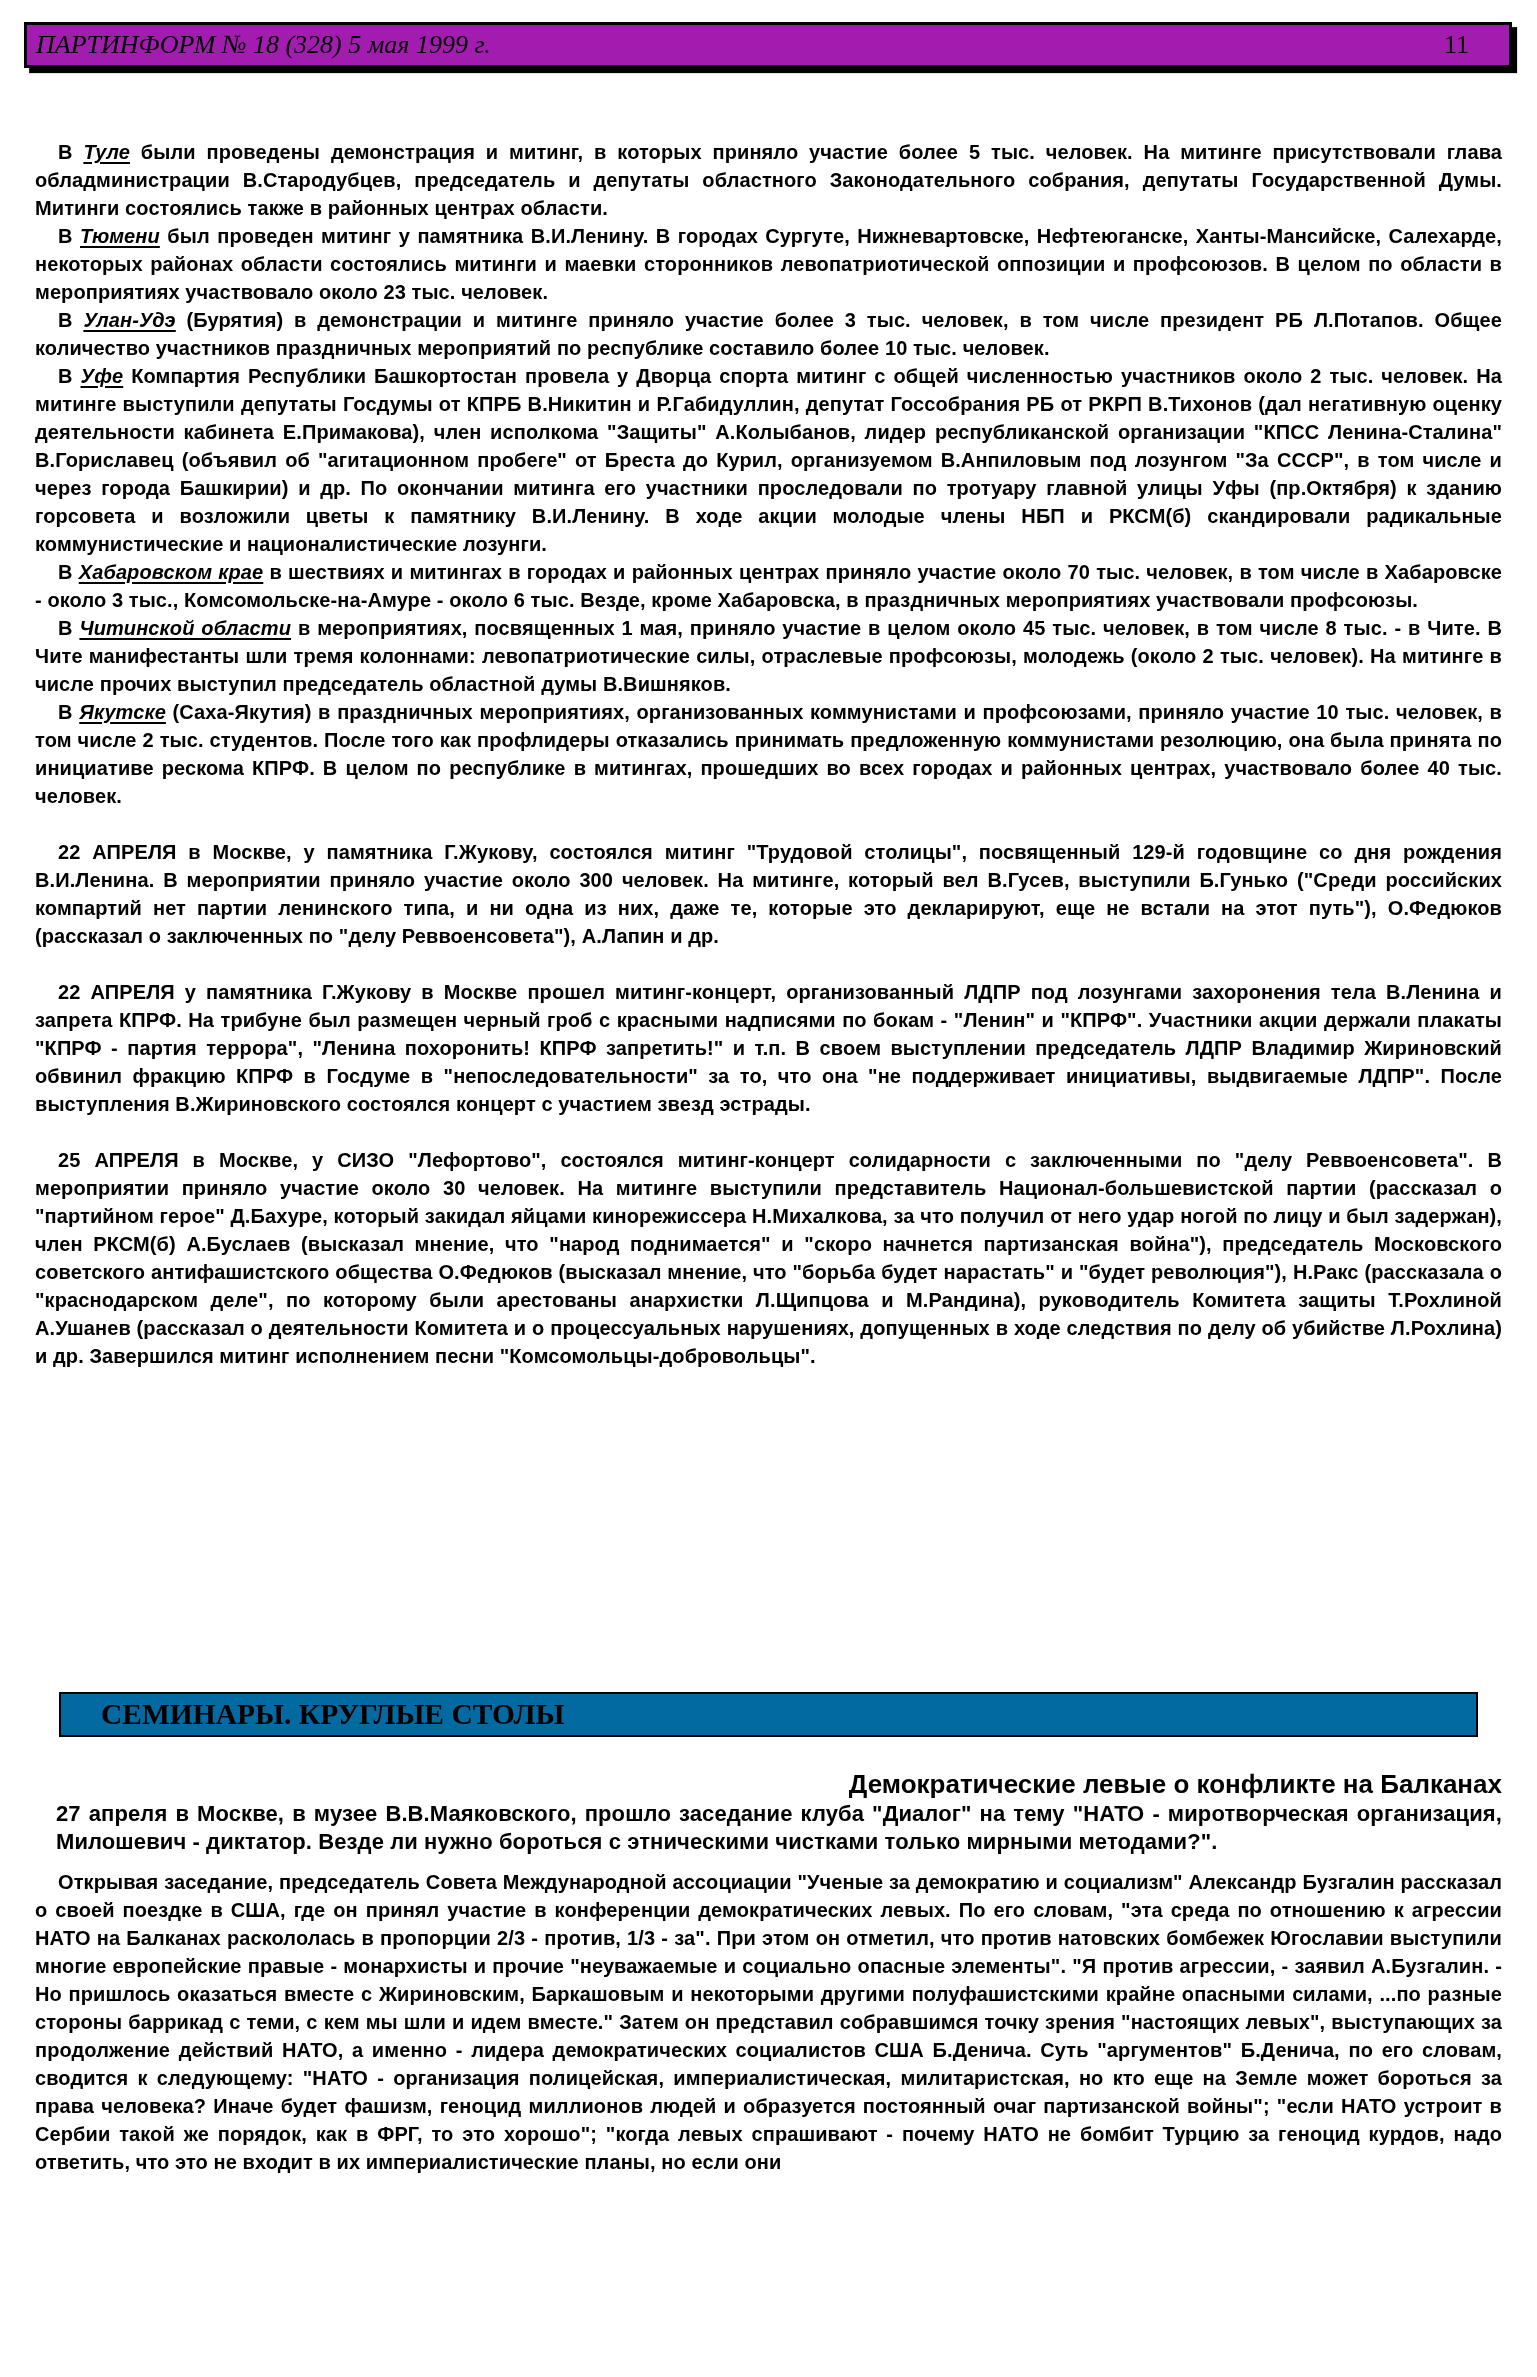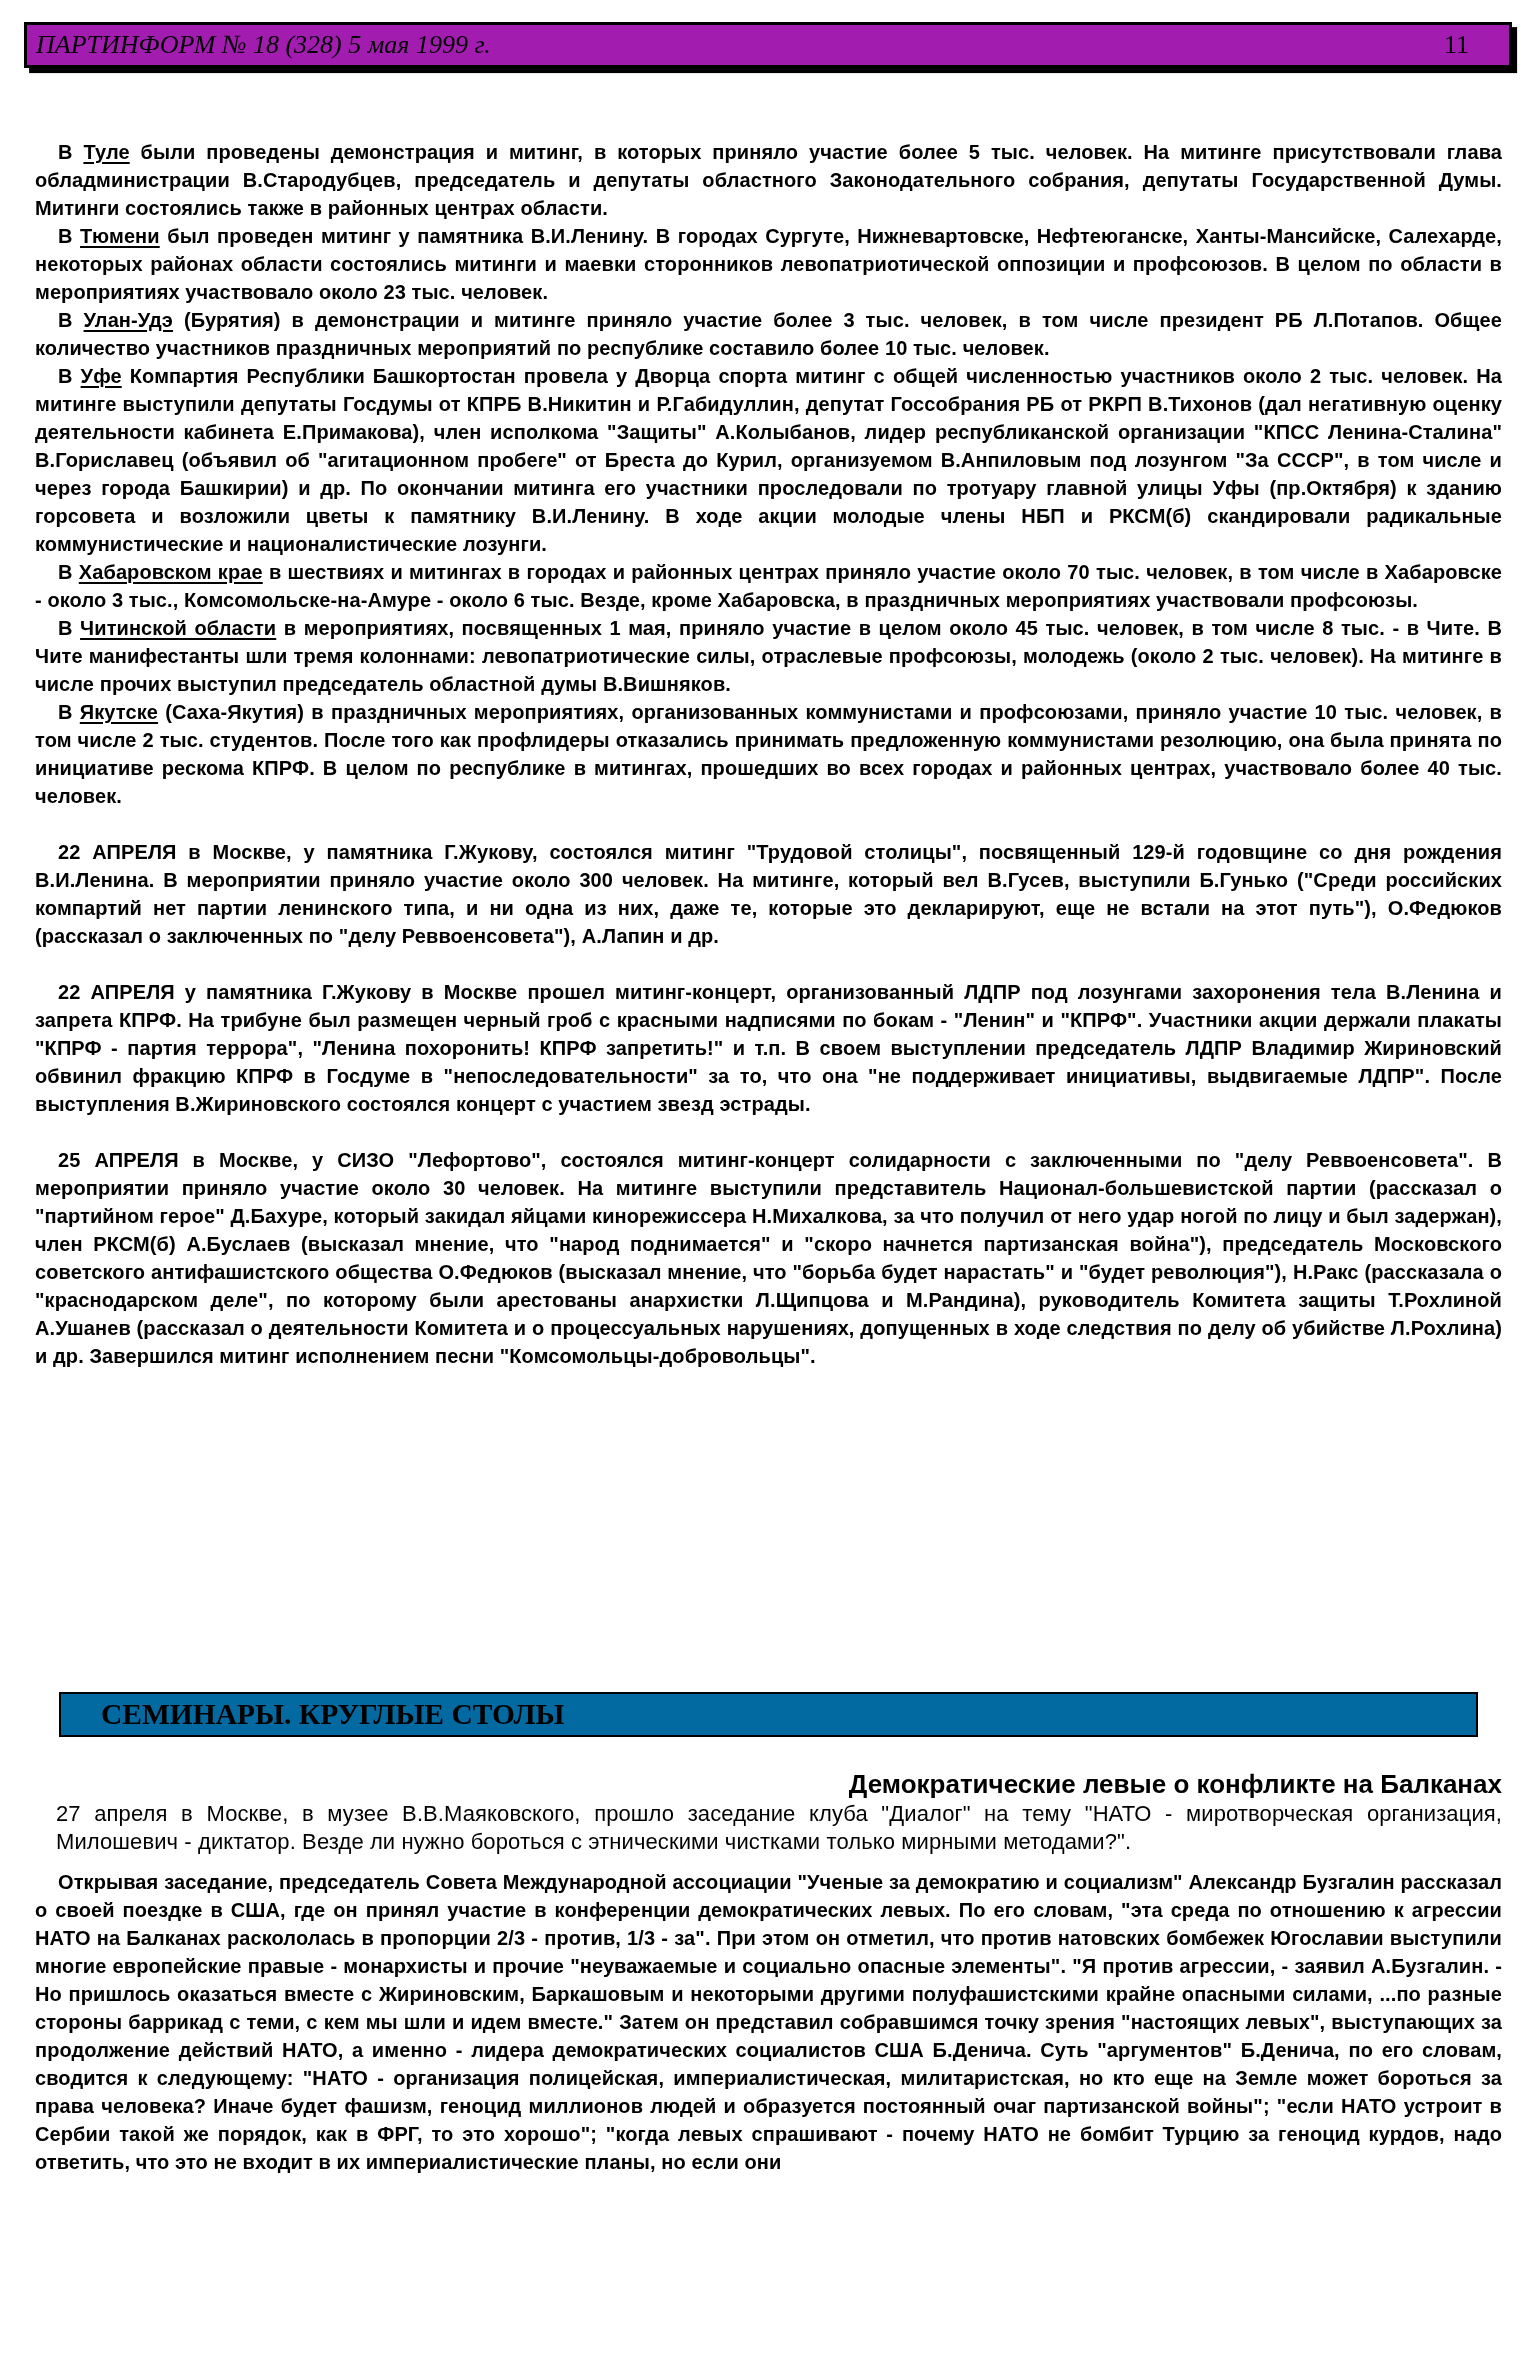--- a/index.html
+++ b/index.html
@@ -22,36 +22,36 @@
   .body-col {
     position: absolute; left: 35px; width: 1467px;
     font-family: "Liberation Sans", "DejaVu Sans", sans-serif;
   }
   .news { top: 138px; }
   .news p, .article p {
     margin: 0; font-size: 20px; line-height: 28px; font-weight: bold;
     text-align: justify; text-indent: 23px; letter-spacing: 0.1px;
   }
   .news p.gap { margin-top: 28px; }
-  .place { text-decoration: underline; text-decoration-thickness: 1.9px; text-underline-offset: 2.6px; }
+  .place { font-style: italic; text-decoration: underline; text-decoration-thickness: 1.9px; text-underline-offset: 2.6px; }
   .section-box {
     position: absolute; left: 59px; top: 1692px; width: 1415px; height: 41px;
     background: #0369a1; border: 2.6px solid #000;
   }
   .section-box .label {
     position: absolute; left: 40px; top: 3.8px;
     font-family: "Liberation Serif", "DejaVu Serif", serif; font-weight: bold;
     font-size: 29.5px; line-height: 33px; white-space: nowrap;
   }
   .article { top: 1768px; }
   .article h2 {
     margin: 0 0 0 32px; font-size: 26px; line-height: 32px; font-weight: bold; text-align: right;
   }
   .article p.intro {
-    font-weight: normal; font-size: 22px; line-height: 28px; text-indent: 0; padding-left: 21px;
+    font-weight: bold; font-size: 22px; line-height: 28px; text-indent: 0; padding-left: 21px;
   }
   .article p.body { margin-top: 12px; }
 </style>
 </head>
 <body>
 
 <div class="page-header">
   <span class="title">ПАРТИНФОРМ № 18 (328) 5 мая 1999 г.</span>
   <span class="page-num">11</span>
 </div>

